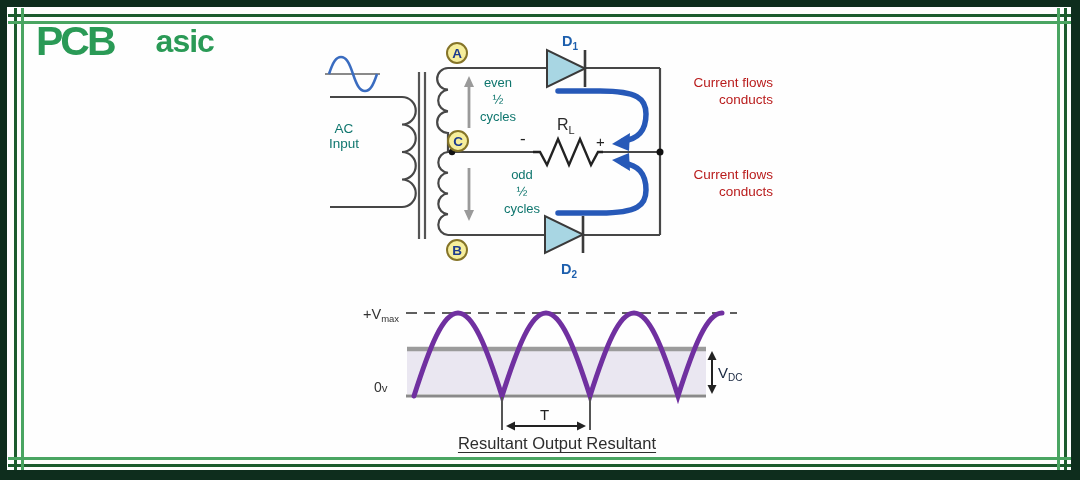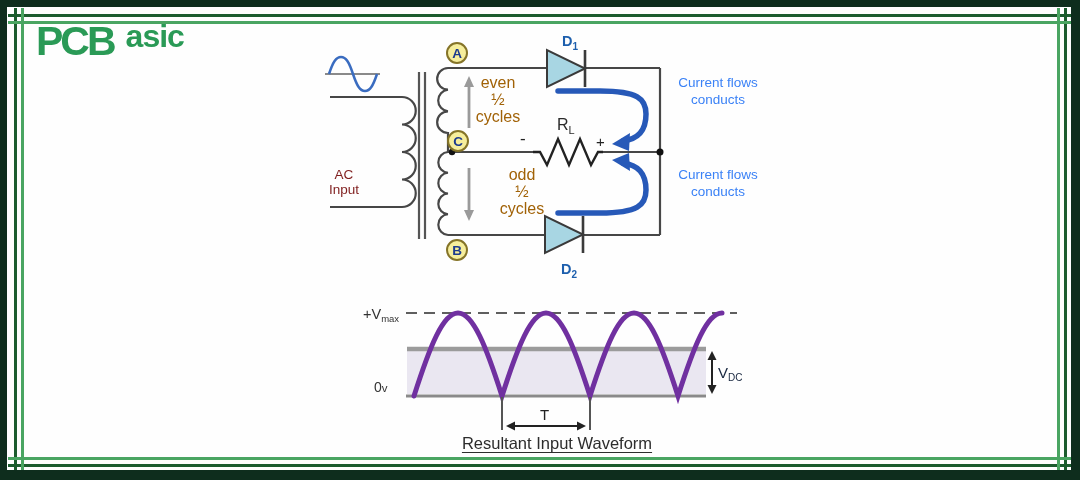--- a/index.html
+++ b/index.html
@@ -13,31 +13,31 @@
   .rl{position:absolute;z-index:4;}
   .rl.dark{background:#1c5c2e;}
   .rl.light{background:#4aa562;}
   .rl.h{left:8px;right:8px;height:3px;}
   .rl.v{top:8px;bottom:8px;width:3px;}
   .rl.h.dark.t{top:14px;} .rl.h.dark.b{bottom:13px;}
   .rl.v.dark.l{left:14px;} .rl.v.dark.r{right:13px;}
   .rl.h.light.t{top:21px;} .rl.h.light.b{bottom:20px;}
   .rl.v.light.l{left:21px;} .rl.v.light.r{right:20px;}
   
-  .logo{position:absolute;left:36px;top:18px;display:flex;align-items:flex-start;color:#2a9a56;}
+  .logo{position:absolute;left:36px;top:18px;display:flex;align-items:center;color:#2a9a56;gap:40px;}
   .logo .lb{font-size:41px;font-weight:900;letter-spacing:-3px;}
-  .logo .lr{font-size:32px;font-weight:700;letter-spacing:-1px;margin-left:12px;}
+  .logo .lr{font-size:32px;font-weight:700;letter-spacing:-1px;margin-left:2px;}
   
   .tb{position:absolute;text-align:center;}
   .tb div{white-space:nowrap;}
-  .ac{left:316px;top:121px;width:56px;font-size:13.5px;line-height:15px;color:#7f1d1d;margin-top:46px;}
-  .wind{width:58px;font-size:16px;line-height:17px;color:#a16207;}
+  .ac{left:316px;top:121px;width:56px;font-size:13.5px;line-height:15px;color:#0f766e;}
+  .wind{width:58px;font-size:13px;line-height:17px;color:#0f766e;}
   .wind.even{left:469px;top:74px;}
   .wind.odd{left:493px;top:166px;}
-  .flow{width:110px;font-size:13.5px;line-height:16.5px;color:#3b82f6;}
+  .flow{width:110px;font-size:13.5px;line-height:16.5px;color:#b91c1c;text-align:right;}
   .flow.top{left:663px;top:75px;}
   .flow.bot{left:663px;top:167px;}
   .sub{font-size:10px;vertical-align:-2px;}
   .caption{left:442px;top:434px;width:230px;font-size:16.5px;color:#2d2d2d;
     text-decoration:underline;text-underline-offset:3px;}
   svg{position:absolute;left:0;top:0;}
   svg text{font-family:"Liberation Sans",sans-serif;}
 </style>
 </head>
 <body>
@@ -195,15 +195,15 @@
   <div class="tb flow top">
     <div>Current flows</div>
     <div>conducts</div>
   </div>
 
   <div class="tb flow bot">
     <div>Current flows</div>
     <div>conducts</div>
   </div>
 
-  <div class="tb caption">Resultant Input Waveform</div>
+  <div class="tb caption">Resultant Output Resultant</div>
 
 </div>
 
 </body></html>

